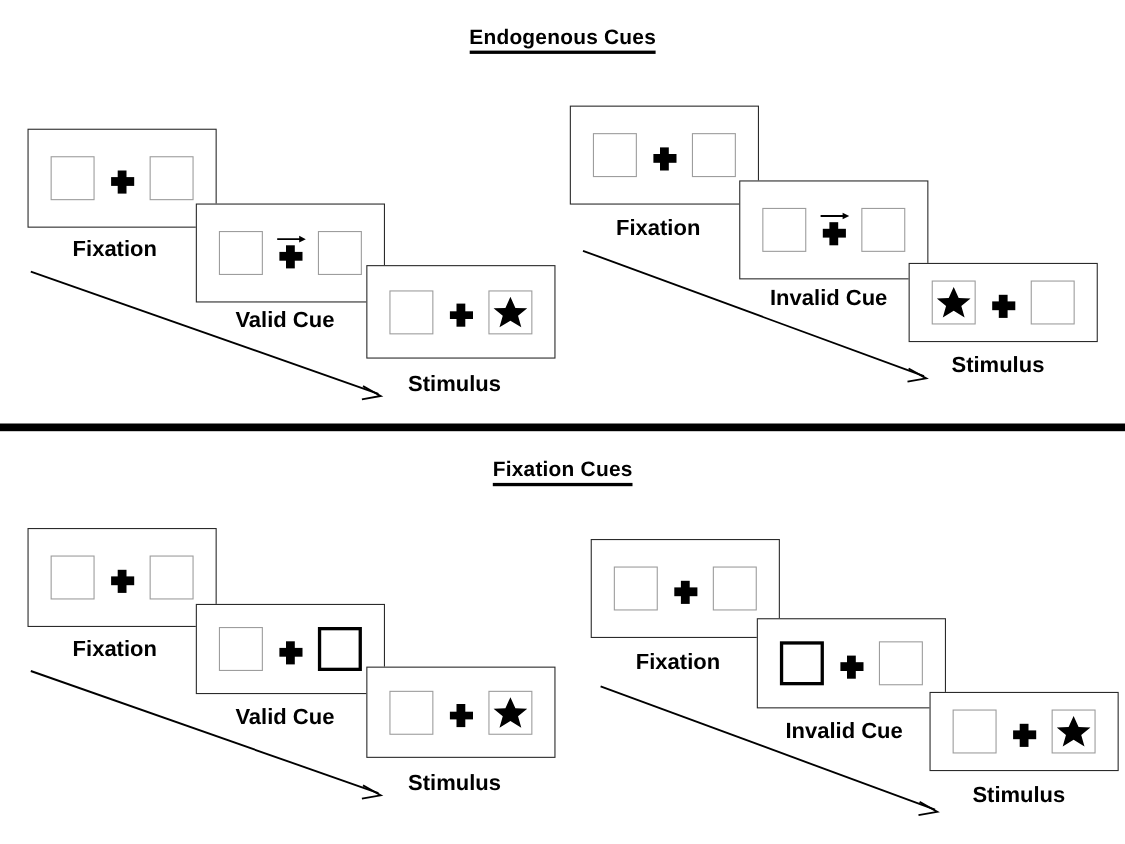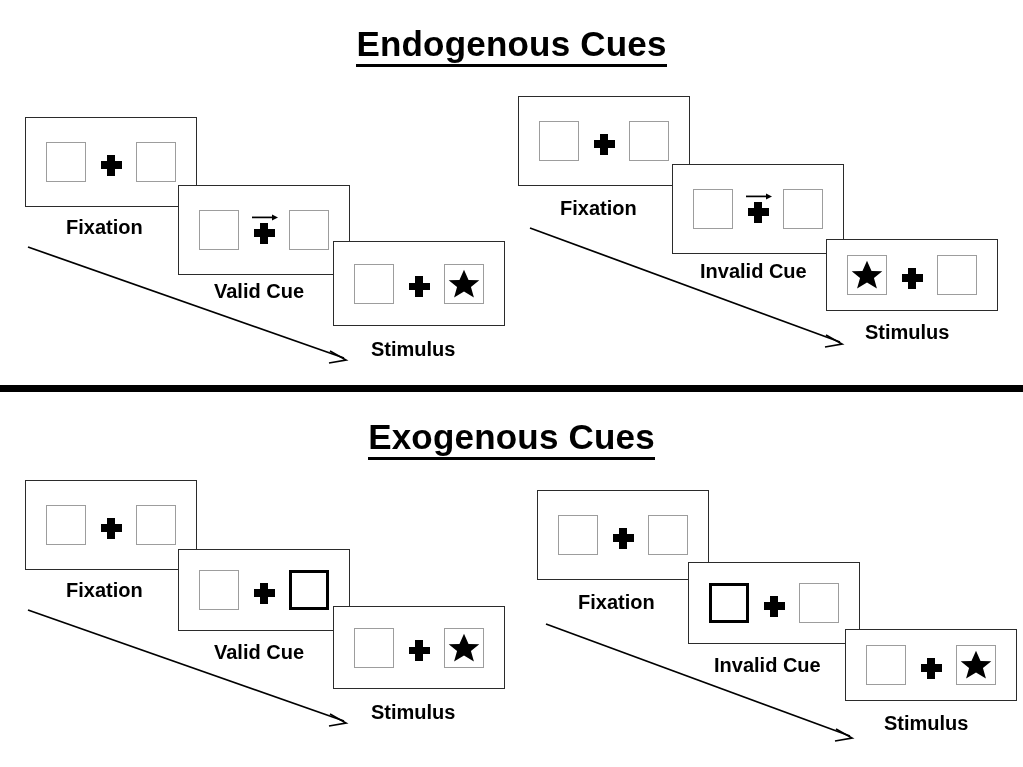--- a/index.html
+++ b/index.html
@@ -15,21 +15,21 @@
     overflow: hidden;
     font-family: "Liberation Sans", sans-serif;
     color: #000000;
   }
 
   
   .section-title {
     position: absolute;
     width: 100%;
     text-align: center;
-    font-size: 35px;
+    font-size: 19px;
     font-weight: bold;
     letter-spacing: 0.2px;
   }
   .section-title span {
     border-bottom: 3px solid #000;
     padding-bottom: 1px;
   }
   #title-endogenous { top: 24px; left: 0; }
   #title-exogenous  { top: 417px; left: 0; }
 
@@ -236,21 +236,21 @@
         <div class="plus"></div>
       </div>
     <div class="sbox"></div>
   </div>
 </div>
 <div class="caption" style="left:865px; top:321px;">Stimulus</div>
 
 <div class="divider"></div>
 
 <div class="section-title" id="title-exogenous">
-  <span>Exogenous Cues</span>
+  <span>Fixation Cues</span>
 </div>
 
 <svg class="time-arrow" style="left:26px; top:606px;" width="330" height="125" viewBox="0 0 330 125">
   <line x1="2" y1="4" x2="318" y2="115"></line>
   <polyline points="304,108 320,117 303,120"></polyline>
 </svg>
 
 <div class="panel" style="left:25px; top:480px; width:172px; height:90px;">
   <div class="panel-inner">
     <div class="sbox"></div>

